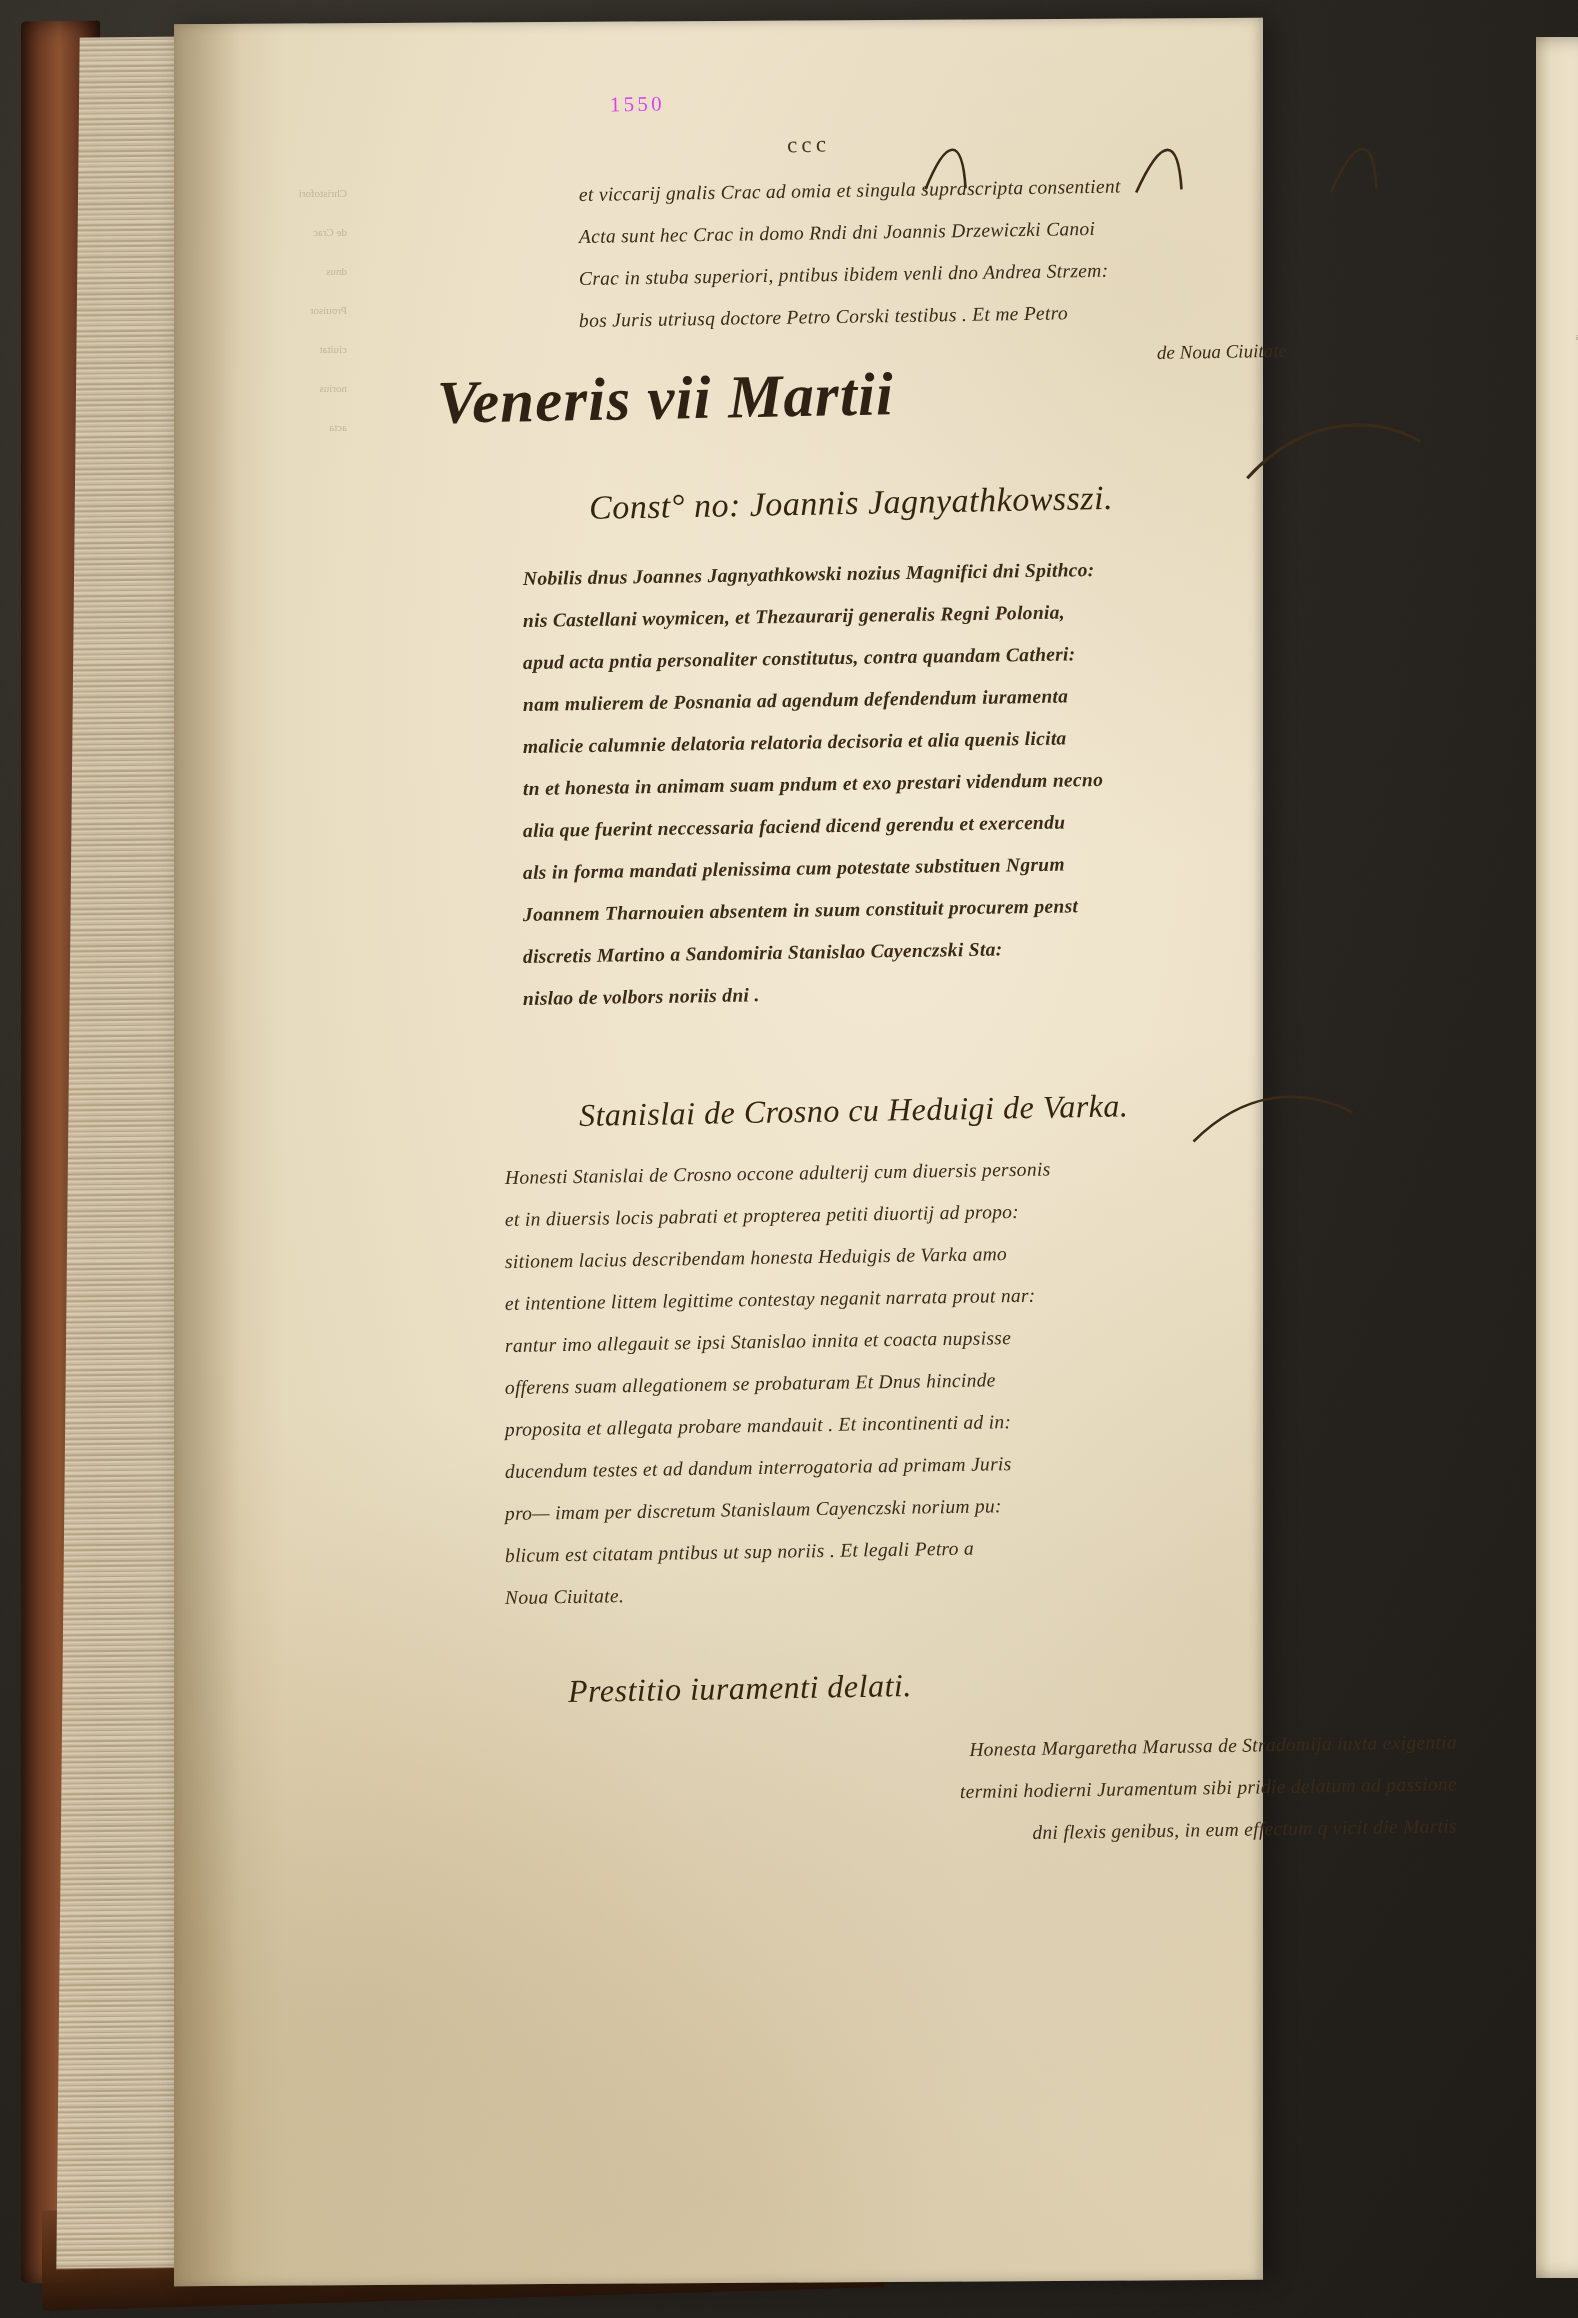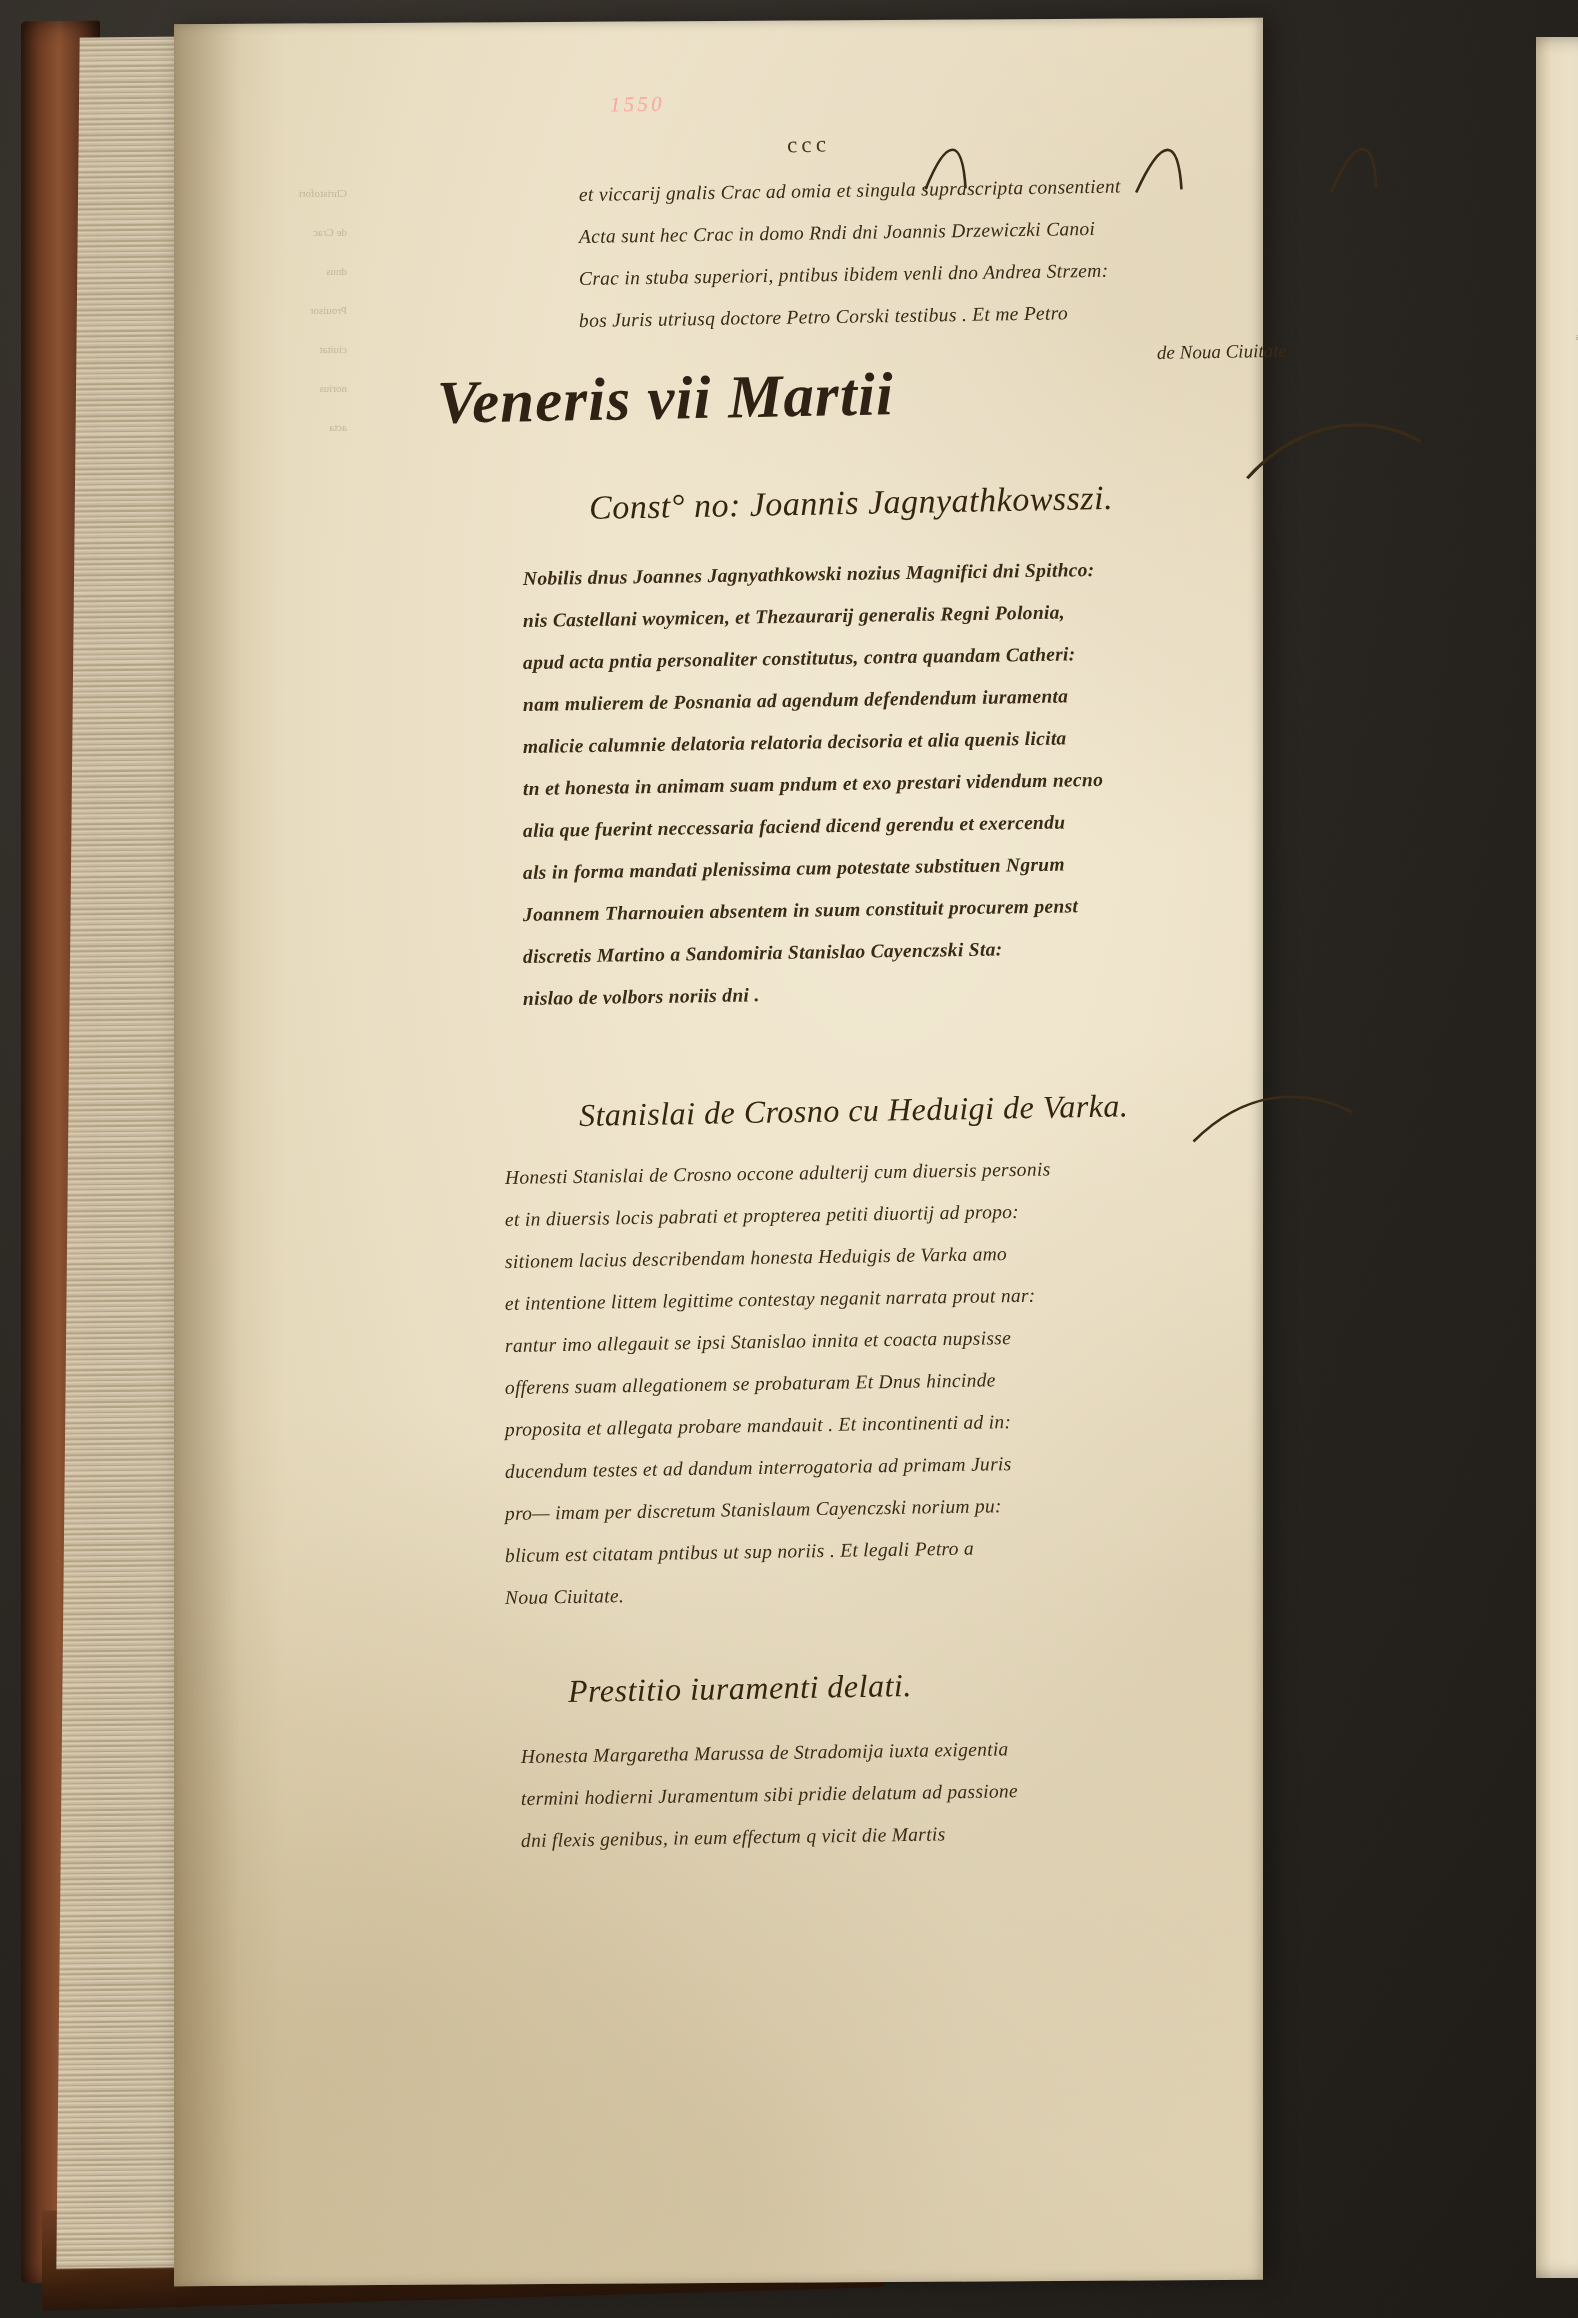--- a/index.html
+++ b/index.html
@@ -163,23 +163,22 @@
     position: absolute;
     color: #3a2a18;
     font-family: "Liberation Serif", serif;
   }
 
   .folio {
     left: 589px;
     top: 92px;
     font-size: 21px;
     letter-spacing: 3.2px;
-    color: #fca5a5;
+    color: #d946ef;
     transform: rotate(-1deg);
-    font-style: italic;
   }
   .catch {
     left: 766px;
     top: 132px;
     font-size: 23px;
     color: #4a3520;
     letter-spacing: 4.2px;
     transform: rotate(-1.5deg);
   }
 
@@ -322,21 +321,21 @@
     <span class="ln">rantur imo allegauit se ipsi Stanislao innita et coacta nupsisse</span>
     <span class="ln">offerens suam allegationem se probaturam Et Dnus hincinde</span>
     <span class="ln">proposita et allegata probare mandauit . Et incontinenti ad in:</span>
     <span class="ln">ducendum testes et ad dandum interrogatoria ad primam Juris</span>
     <span class="ln">pro— imam per discretum Stanislaum Cayenczski norium pu:</span>
     <span class="ln">blicum est citatam pntibus ut sup noriis . Et legali Petro a</span>
     <span class="ln">Noua Ciuitate.</span>
   </div>
 
   <div class="ink hand-sub" style="left:547px; top:1673px;">Prestitio iuramenti delati.</div>
-  <div class="block hand-body" style="left:500px; top:1736px; width:936px;">
+  <div class="block hand-body" style="left:500px; top:1736px; width:936px;text-align:right;">
     <span class="ln">Honesta Margaretha Marussa de Stradomija iuxta exigentia</span>
     <span class="ln">termini hodierni Juramentum sibi pridie delatum ad passione</span>
     <span class="ln">dni flexis genibus, in eum effectum q vicit die Martis</span>
   </div>
 
   <svg class="flourish" style="left:894px; top:126px;" width="474" height="74" viewBox="0 0 900 140">
     <path d="M20,120 C60,20 90,20 96,118" stroke-width="5"></path>
     <path d="M420,126 C470,16 500,22 506,120" stroke-width="5"></path>
     <path d="M790,126 C840,10 872,24 876,118" stroke-width="5"></path>
   </svg>

